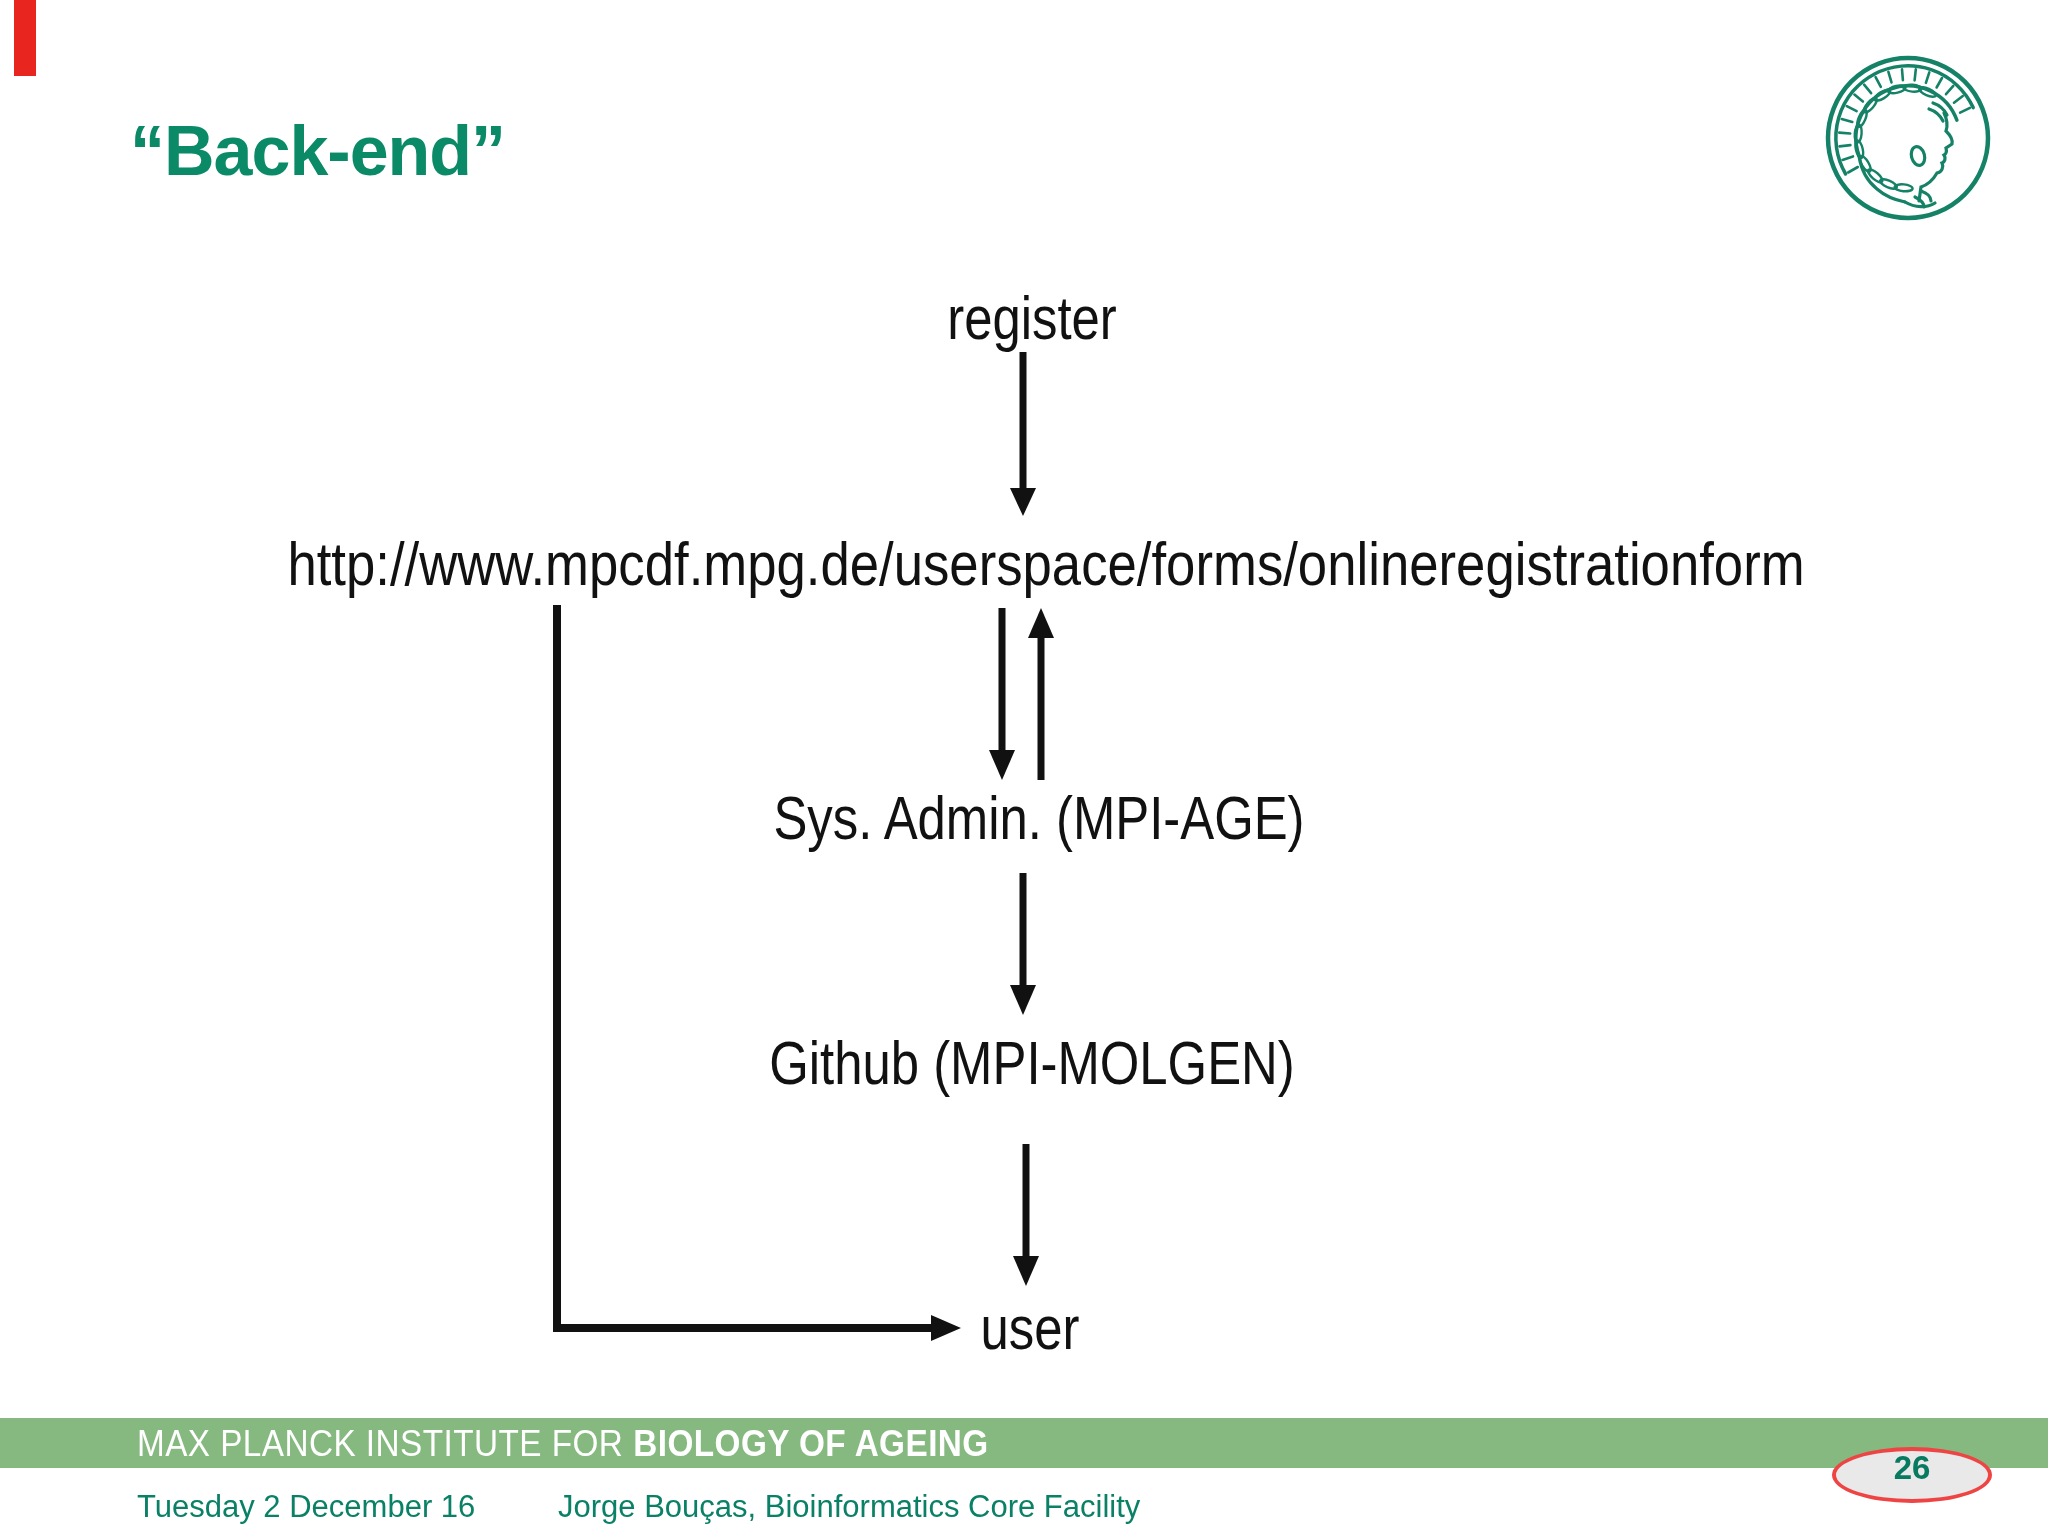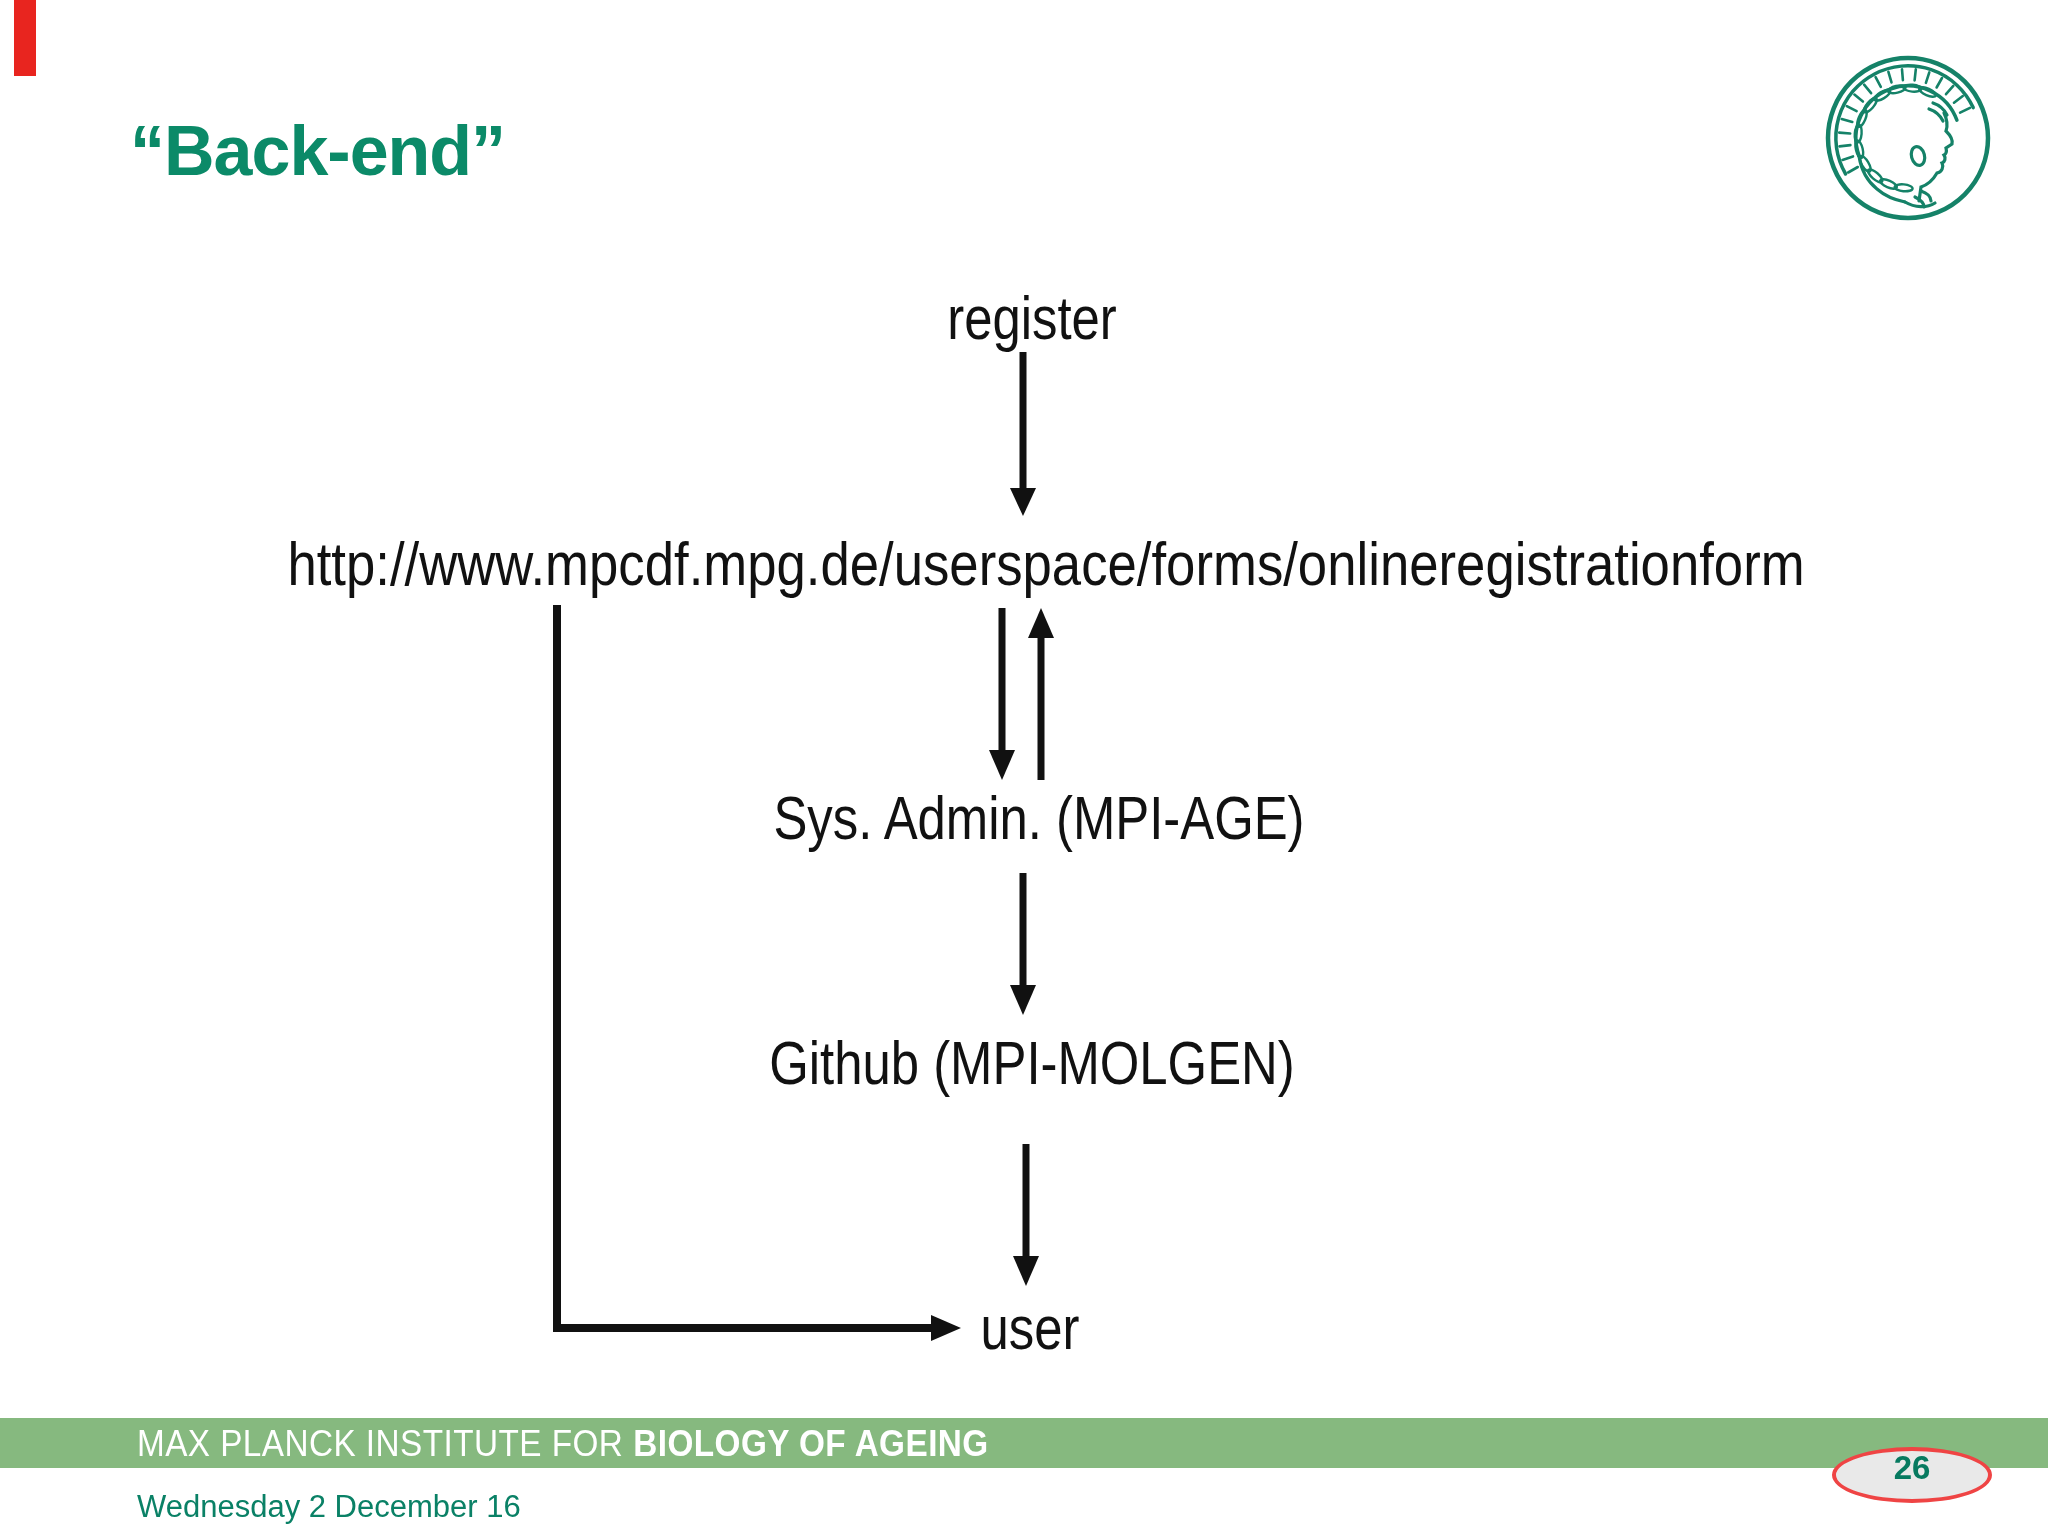--- a/index.html
+++ b/index.html
@@ -142,18 +142,19 @@
   <div class="node url n-url">http://www.mpcdf.mpg.de/userspace/forms/onlineregistrationform</div>
   <div class="node n-sys">Sys. Admin. (MPI-AGE)</div>
   <div class="node n-github">Github (MPI-MOLGEN)</div>
   <div class="node n-user">user</div>
 
   <div class="band"></div>
   <div class="band-text">
     <span class="band-light">MAX PLANCK INSTITUTE FOR</span>
     <span class="band-bold">BIOLOGY OF AGEING</span>
   </div>
-  <div class="foot-small foot-date">Wednesday 2 December 16</div>
+  <div class="foot-small foot-date">Tuesday 2 December 16</div>
+  <div class="foot-small foot-credit">Jorge Bouças, Bioinformatics Core Facility</div>
   <div class="page-oval">
     <span class="page-num">26</span>
   </div>
 
 </div>
 
 </body></html>

